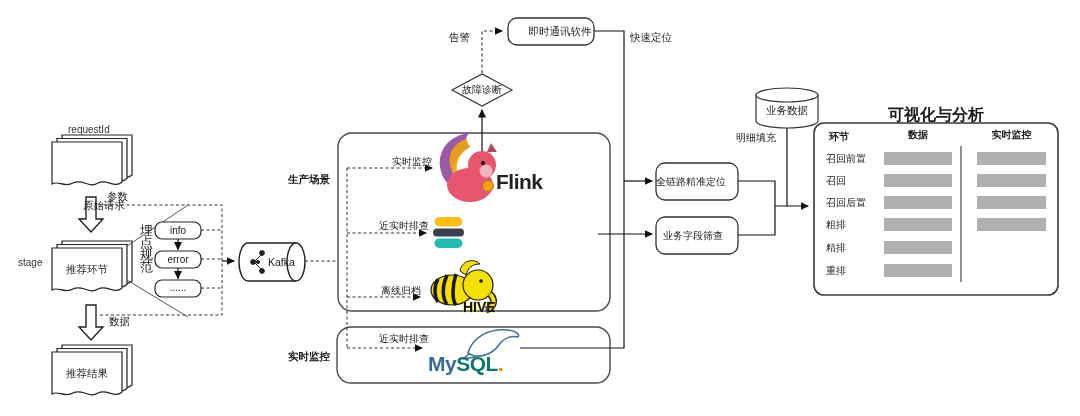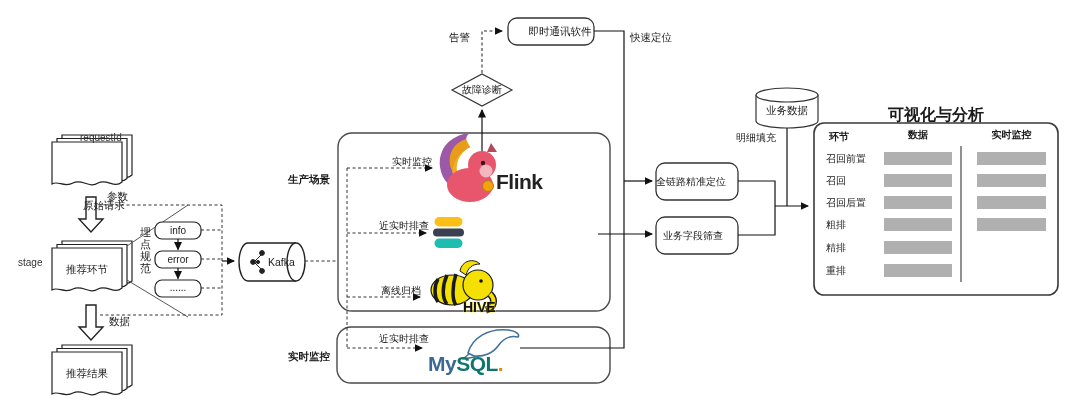--- a/index.html
+++ b/index.html
@@ -4,21 +4,21 @@
 <style>
   html,body{margin:0;padding:0;background:#fff;}
   #canvas{position:relative;width:1080px;height:416px;background:#fff;overflow:hidden;
           font-family:"Liberation Sans",sans-serif;}
   #wires{position:absolute;left:0;top:0;}
   .lbl{position:absolute;font-family:"Liberation Sans",sans-serif;font-size:10.5px;
        color:#1a1a1a;line-height:1.15;white-space:nowrap;}
   .sm{font-size:10px;}
   .bold{font-weight:700;}
   .ctr{text-align:center;}
-  .vert{width:13px;white-space:normal;word-break:break-all;line-height:12px;font-size:11px;}
+  .vert{width:13px;white-space:normal;word-break:break-all;line-height:12px;font-size:13px;font-family:Liberation Mono, monospace;}
   .logo-flink{font-size:21px;font-weight:600;color:#222;letter-spacing:-0.5px;}
   .logo-es{font-size:20px;color:#2f2f2f;letter-spacing:-0.3px;}
   .logo-mysql{font-size:21px;font-weight:700;letter-spacing:-0.5px;}
 </style>
 </head>
 <body>
 
 <div id="canvas">
 
 <svg id="wires" width="1080" height="416" viewBox="0 0 1080 416">
@@ -159,21 +159,21 @@
     <circle cx="55" cy="23" r="1.8" fill="#111"></circle>
     <text x="37" y="54" font-family="Liberation Sans, sans-serif" font-size="14" font-weight="bold" fill="#111" stroke="#f5e003" stroke-width="0.6" paint-order="stroke">HIVE</text>
   </g>
 
   <g transform="translate(462,326)">
     <path d="M8,27 L1,33 L13,31 Z" fill="#fff" stroke="#41719c" stroke-width="1.4" stroke-linejoin="round"></path>
     <path d="M6,27 C10,12 26,2 46,4 C55,5 58,9 56,11 C46,9 40,14 36,20 C31,27 22,31 12,30 Z" fill="#fff" stroke="#41719c" stroke-width="1.6" stroke-linejoin="round"></path>
   </g>
 </svg>
 
-<div class="lbl sm" style="left:68px;top:132px;color:#333;margin-left:12px;">requestId</div>
+<div class="lbl sm" style="left:68px;top:124px;color:#333;">requestId</div>
 <div class="lbl ctr" style="left:72px;top:158px;width:64px;margin-top:41px;">原始请求</div>
 <div class="lbl" style="left:107px;top:190px;">参数</div>
 <div class="lbl sm" style="left:18px;top:257px;color:#333;">stage</div>
 <div class="lbl ctr" style="left:55px;top:263px;width:64px;">推荐环节</div>
 <div class="lbl vert" style="left:140px;top:226px;">埋点规范</div>
 <div class="lbl sm ctr" style="left:155px;top:225px;width:46px;">info</div>
 <div class="lbl sm ctr" style="left:155px;top:254px;width:46px;">error</div>
 <div class="lbl sm ctr" style="left:155px;top:282px;width:46px;">......</div>
 <div class="lbl" style="left:109px;top:315px;">数据</div>
 <div class="lbl ctr" style="left:55px;top:367px;width:64px;">推荐结果</div>

